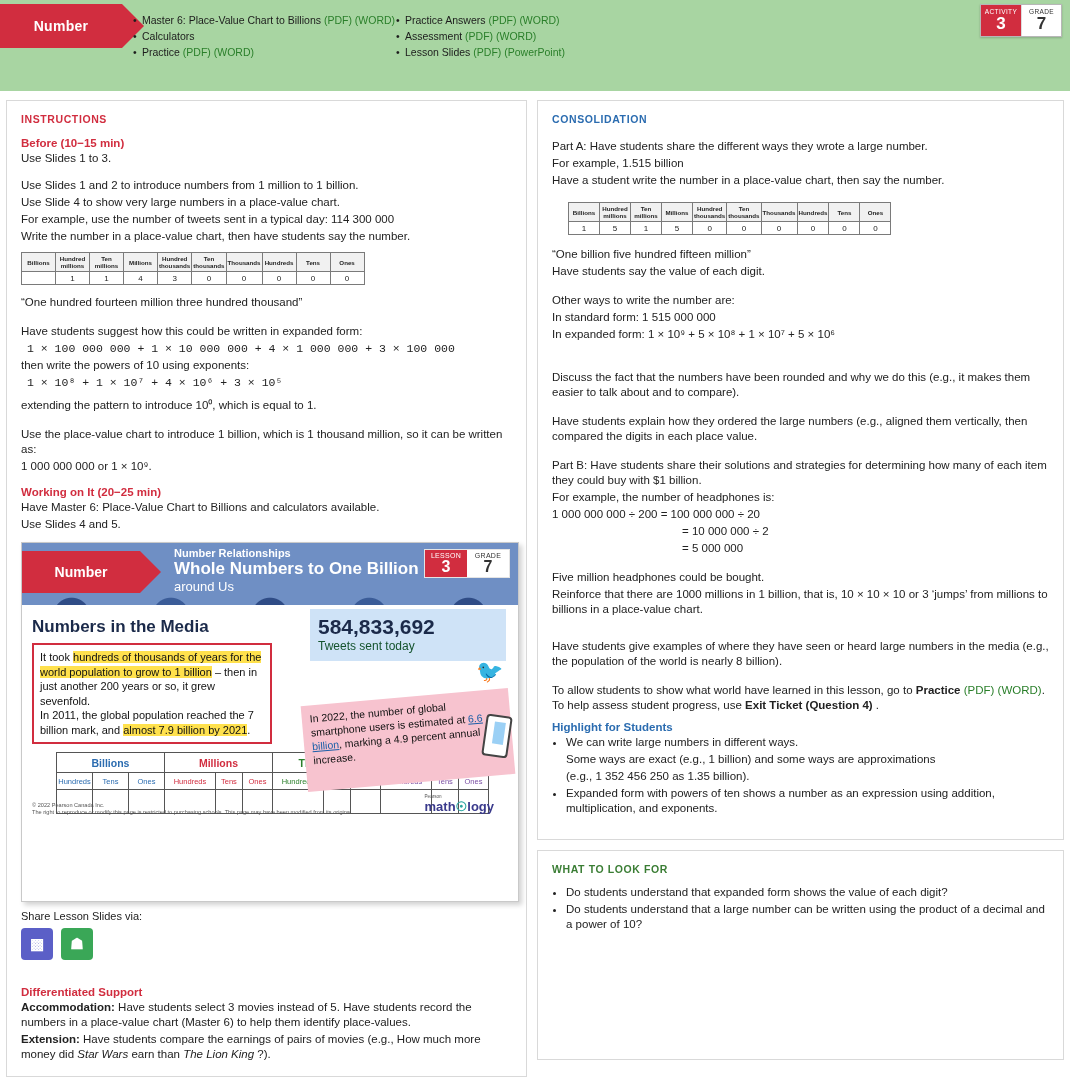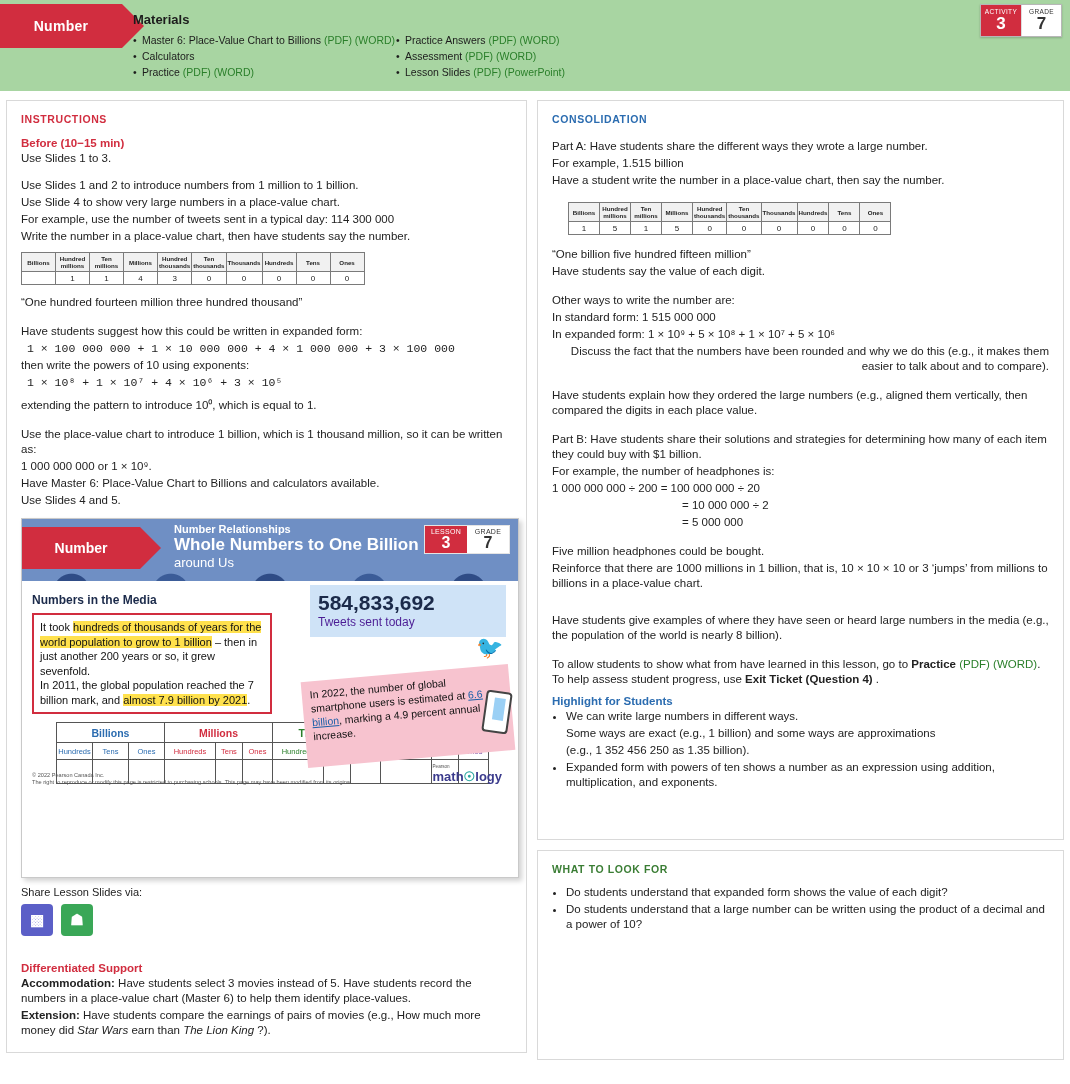--- a/index.html
+++ b/index.html
@@ -127,34 +127,34 @@
   .st2 { font-size:17px; font-weight:bold; line-height:20px; }
   .st3 { font-size:13px; }
   .slide-badges { position:absolute; right:8px; top:6px; display:flex; border:1px solid #e4e4e4; }
   .sb { width:42px; text-align:center; padding:2px; }
   .sb.l { background:#d12d3f; color:#fff; }
   .sb.g { background:#fff; color:#333; }
   .sb .l1 { font-size:7px; display:block; letter-spacing:.3px;}
   .sb .l2 { font-size:16px; font-weight:bold; display:block; line-height:16px;}
 
   .slide-body { position:relative; padding:6px 10px; }
-  .media-head { font-size:12px; font-weight:bold; color:#1b2a4a; margin:6px 0 6px; }
+  .media-head { font-size:17px; font-weight:bold; color:#1b2a4a; margin:6px 0 6px; }
 
   .quote-box {
     width:240px; border:2px solid #d12d3f; padding:5px 6px;
     font-size:11px; line-height:14.5px; color:#111;
     background:#fff;
   }
   .hl { background:#ffe14d;margin-top:16px; }
   .tweet-box {
     position:absolute; right:12px; top:4px; width:196px;
     background:#cfe3f7; padding:6px 8px 8px; 
   }
   .tweet-num { font-size:21px; font-weight:bold; color:#1b2a4a; }
-  .tweet-sub { font-size:12px; color:#4c1d95; }
+  .tweet-sub { font-size:12px; color:#14532d; }
   .pink-box {
     position:absolute; right:6px; top:92px; width:208px; height:86px;
     background:#f7c3cf; transform:rotate(-5deg);
     padding:6px 8px; font-size:10.5px; line-height:14px; color:#111;
   }
   .pink-box u { text-decoration:underline; color:#1b5fa8;}
   .bird {
     position:absolute; right:14px; top:54px; font-size:22px; color:#1d9bf0;
   }
   .phone {
@@ -170,21 +170,21 @@
   }
   table.pvbig td {
     border:1px solid #555; height:17px; font-size:7.5px; text-align:center;
   }
   table.pvbig td.blank { height:24px; }
   .cB { color:#2b6cb0; } .cM { color:#d12d3f; } .cT { color:#2a7f2a; } .cU { color:#7a4fa3; }
 
   .slide-foot { position:absolute; left:0; bottom:4px; width:100%; padding:0 10px; }
   .copy { font-size:5.6px; color:#555; line-height:7px; }
   .mathology {
-    position:absolute; right:16px; bottom:6px; font-size:13px; color:#3a3a8c; font-weight:bold;
+    position:absolute; right:24px; bottom:6px; font-size:13px; color:#3a3a8c; font-weight:bold;
   }
   .mathology .o { color:#2aa6a0; }
   .mathology .tiny { display:block; font-size:4.6px; color:#555; font-weight:normal;}
 
   .share-label { font-size:11px; margin:8px 0 6px; }
   .share-row { display:flex; gap:8px; }
   .share-btn {
     width:32px; height:32px; border-radius:4px; display:flex;
     align-items:center; justify-content:center; color:#fff; font-size:15px; font-weight:bold;
   }
@@ -194,21 +194,20 @@
   
   .panel-look { margin-top:10px; }
 </style>
 </head>
 <body>
 
 <div class="header">
   <div class="strand-tag">Number</div>
 
   <div class="materials">
-    <div class="materials-title">Materials</div>
     <div class="mat-cols">
       <div class="mat-col">
         <div class="mat-item">
           <span class="bullet">•</span><span>Master 6: Place-Value Chart to Billions </span><a class="lnk">(PDF)</a> <a class="lnk">(WORD)</a>
         </div>
         <div class="mat-item">
           <span class="bullet">•</span><span>Calculators</span>
         </div>
         <div class="mat-item">
           <span class="bullet">•</span><span>Practice </span><a class="lnk">(PDF)</a> <a class="lnk">(WORD)</a>
@@ -287,20 +286,21 @@
 
       <p style="margin-top:14px;">Have students suggest how this could be written in expanded form:</p>
       <p class="ind">1 × 100 000 000 + 1 × 10 000 000 + 4 × 1 000 000 + 3 × 100 000</p>
       <p>then write the powers of 10 using exponents:</p>
       <p class="ind">1 × 10⁸ + 1 × 10⁷ + 4 × 10⁶ + 3 × 10⁵</p>
       <p style="margin-top:8px;">extending the pattern to introduce 10⁰, which is equal to 1.</p>
 
       <p style="margin-top:14px;">Use the place-value chart to introduce 1 billion, which is 1 thousand million, so it can be written as:</p>
       <p>1 000 000 000 or 1 × 10⁹.</p>
 
+      <div class="subhead">Working on It (20−25 min)</div>
       <p>Have Master 6: Place-Value Chart to Billions and calculators available.</p>
       <p>Use Slides 4 and 5.</p>
 
       <div class="slide-wrap">
         <div class="slide">
           <div class="slide-top">
             <div class="slide-top-wave"></div>
             <div class="slide-strand">Number</div>
             <div class="slide-titles">
               <div class="st1">Number Relationships</div>
@@ -438,36 +438,36 @@
       </tbody>
         </table>
 
       <p style="margin-top:12px;">“One billion five hundred fifteen million”</p>
       <p>Have students say the value of each digit.</p>
 
       <p style="margin-top:14px;">Other ways to write the number are:</p>
       <p>In standard form: 1 515 000 000</p>
       <p>In expanded form: 1 × 10⁹ + 5 × 10⁸ + 1 × 10⁷ + 5 × 10⁶</p>
 
-      <p style="margin-top:2px;text-align:right;">Discuss the fact that the numbers have been rounded and why we do this (e.g., it makes them easier to talk about and to compare).</p>
+      <p style="margin-top:28px;">Discuss the fact that the numbers have been rounded and why we do this (e.g., it makes them easier to talk about and to compare).</p>
       <p style="margin-top:14px;">Have students explain how they ordered the large numbers (e.g., aligned them vertically, then compared the digits in each place value.</p>
 
       <p style="margin-top:14px;">Part B: Have students share their solutions and strategies for determining how many of each item they could buy with $1 billion.</p>
       <p>For example, the number of headphones is:</p>
       <p>1 000 000 000 ÷ 200 = 100 000 000 ÷ 20</p>
       <p style="margin-left:130px;">= 10 000 000 ÷ 2</p>
       <p style="margin-left:130px;">= 5 000 000</p>
 
       <p style="margin-top:14px;">Five million headphones could be bought.</p>
       <p>Reinforce that there are 1000 millions in 1 billion, that is, 10 × 10 × 10 or 3 ‘jumps’ from millions to billions in a place-value chart.</p>
 
       <p style="margin-top:22px;">Have students give examples of where they have seen or heard large numbers in the media (e.g., the population of the world is nearly 8 billion).</p>
 
       <p style="margin-top:14px;">
-        <span>To allow students to show what from have learned in this lesson, go to </span><b>Practice</b> <a class="lnk2">(PDF)</a> <a class="lnk2">(WORD)</a><span>. To help assess student progress, use </span><b>Exit Ticket (Question 4)</b><span> .</span>
+        <span>To allow students to show what world have learned in this lesson, go to </span><b>Practice</b> <a class="lnk2">(PDF)</a> <a class="lnk2">(WORD)</a><span>. To help assess student progress, use </span><b>Exit Ticket (Question 4)</b><span> .</span>
       </p>
 
       <div class="subhead blue" style="margin-top:8px;">Highlight for Students</div>
       <ul class="bul">
         <li>We can write large numbers in different ways.</li>
       </ul>
       <p class="ind2">Some ways are exact (e.g., 1 billion) and some ways are approximations</p>
       <p class="ind2">(e.g., 1 352 456 250 as 1.35 billion).</p>
       <ul class="bul">
         <li>Expanded form with powers of ten shows a number as an expression using addition, multiplication, and exponents.</li>

